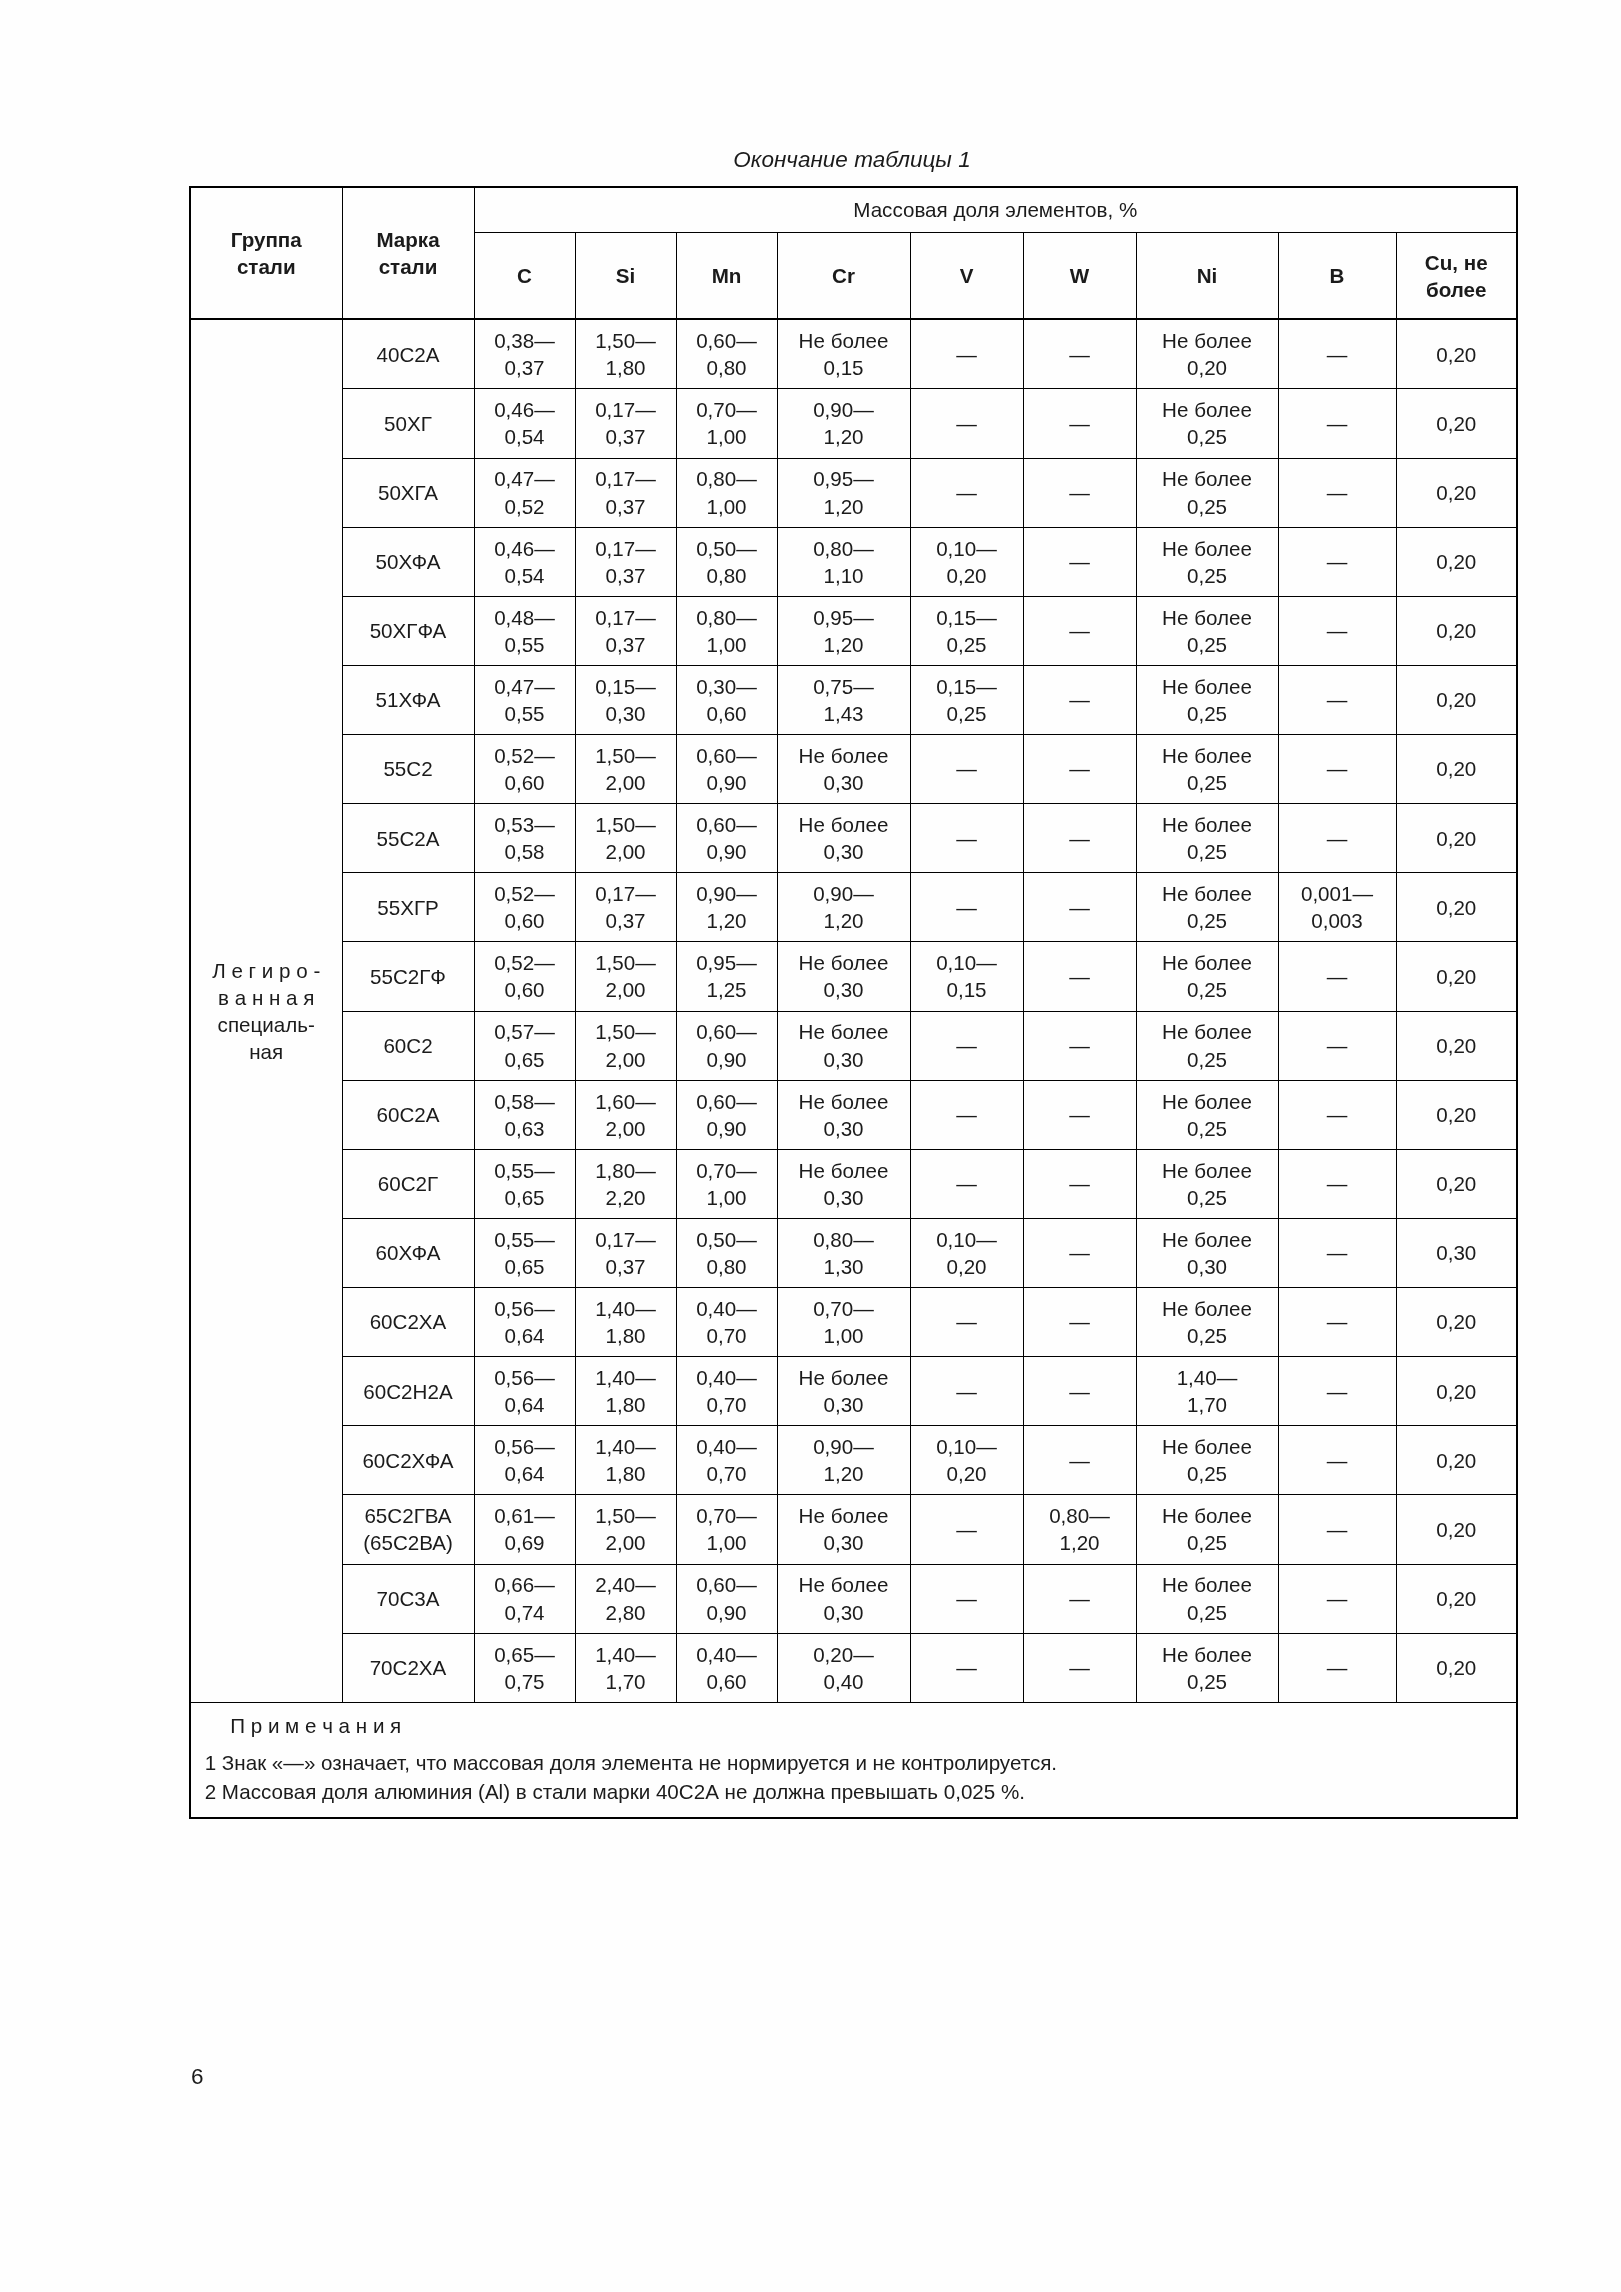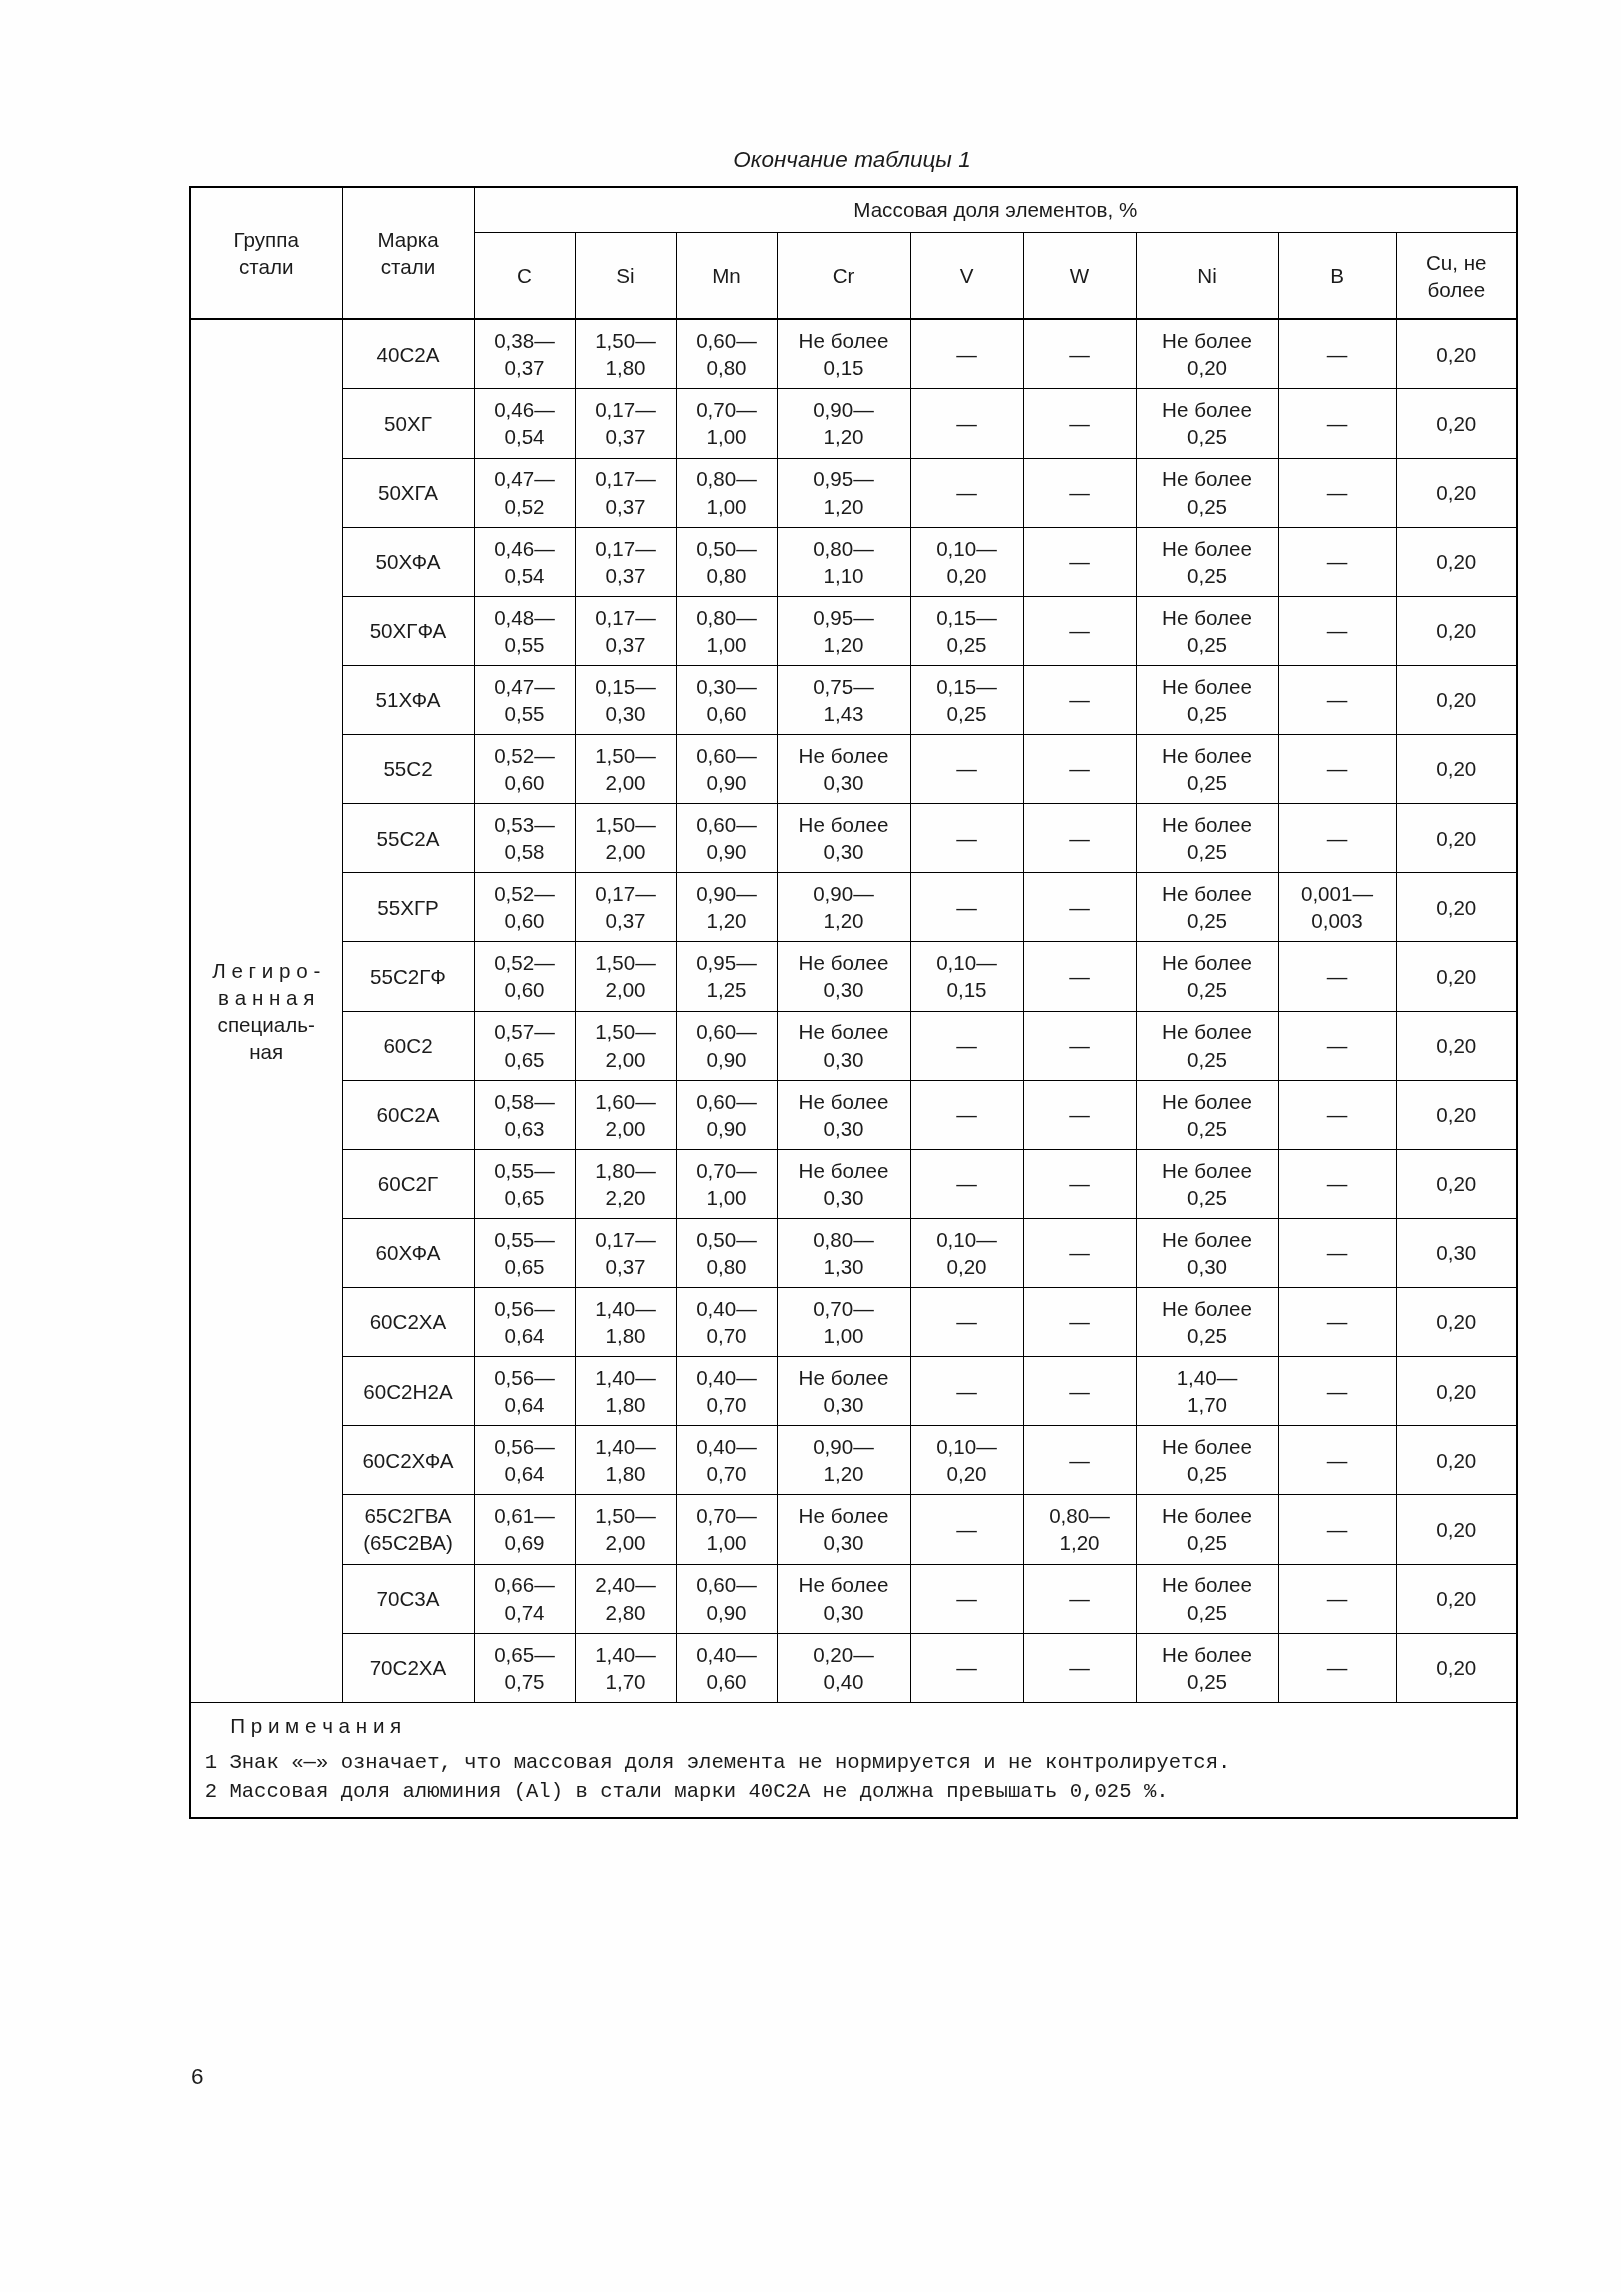--- a/index.html
+++ b/index.html
@@ -54,20 +54,21 @@
   }
   thead th.span-h {
     height: 35px;
     padding: 4.9px 3.9px;
   }
   thead tr.el-row th {
     height: 71px;
   }
   thead th.dbl {
     border-bottom: 2.9px double #000;
+    font-weight: bold;
   }
   td.group-cell {
     text-align: left;
     vertical-align: top;
     padding: 8.8px 7.8px 8.8px 9.8px;
   }
   td.grade-cell {
     text-align: left;
     vertical-align: top;
     padding-left: 8.8px;
@@ -79,21 +80,20 @@
     text-align: left;
     padding: 8.8px 13.7px 11.8px 13.7px;
     white-space: normal;
   }
   .notes-title {
     padding-left: 25.5px;
     margin-bottom: 10px;
   }
   .note-line {
     margin-top: 2px;
-    font-family: Liberation Mono, monospace;
   }
   .page-number {
     position: absolute;
     left: 191px;
     top: 2064px;
     font-size: 22.5px;
   }
 </style>
 </head>
 <body>

